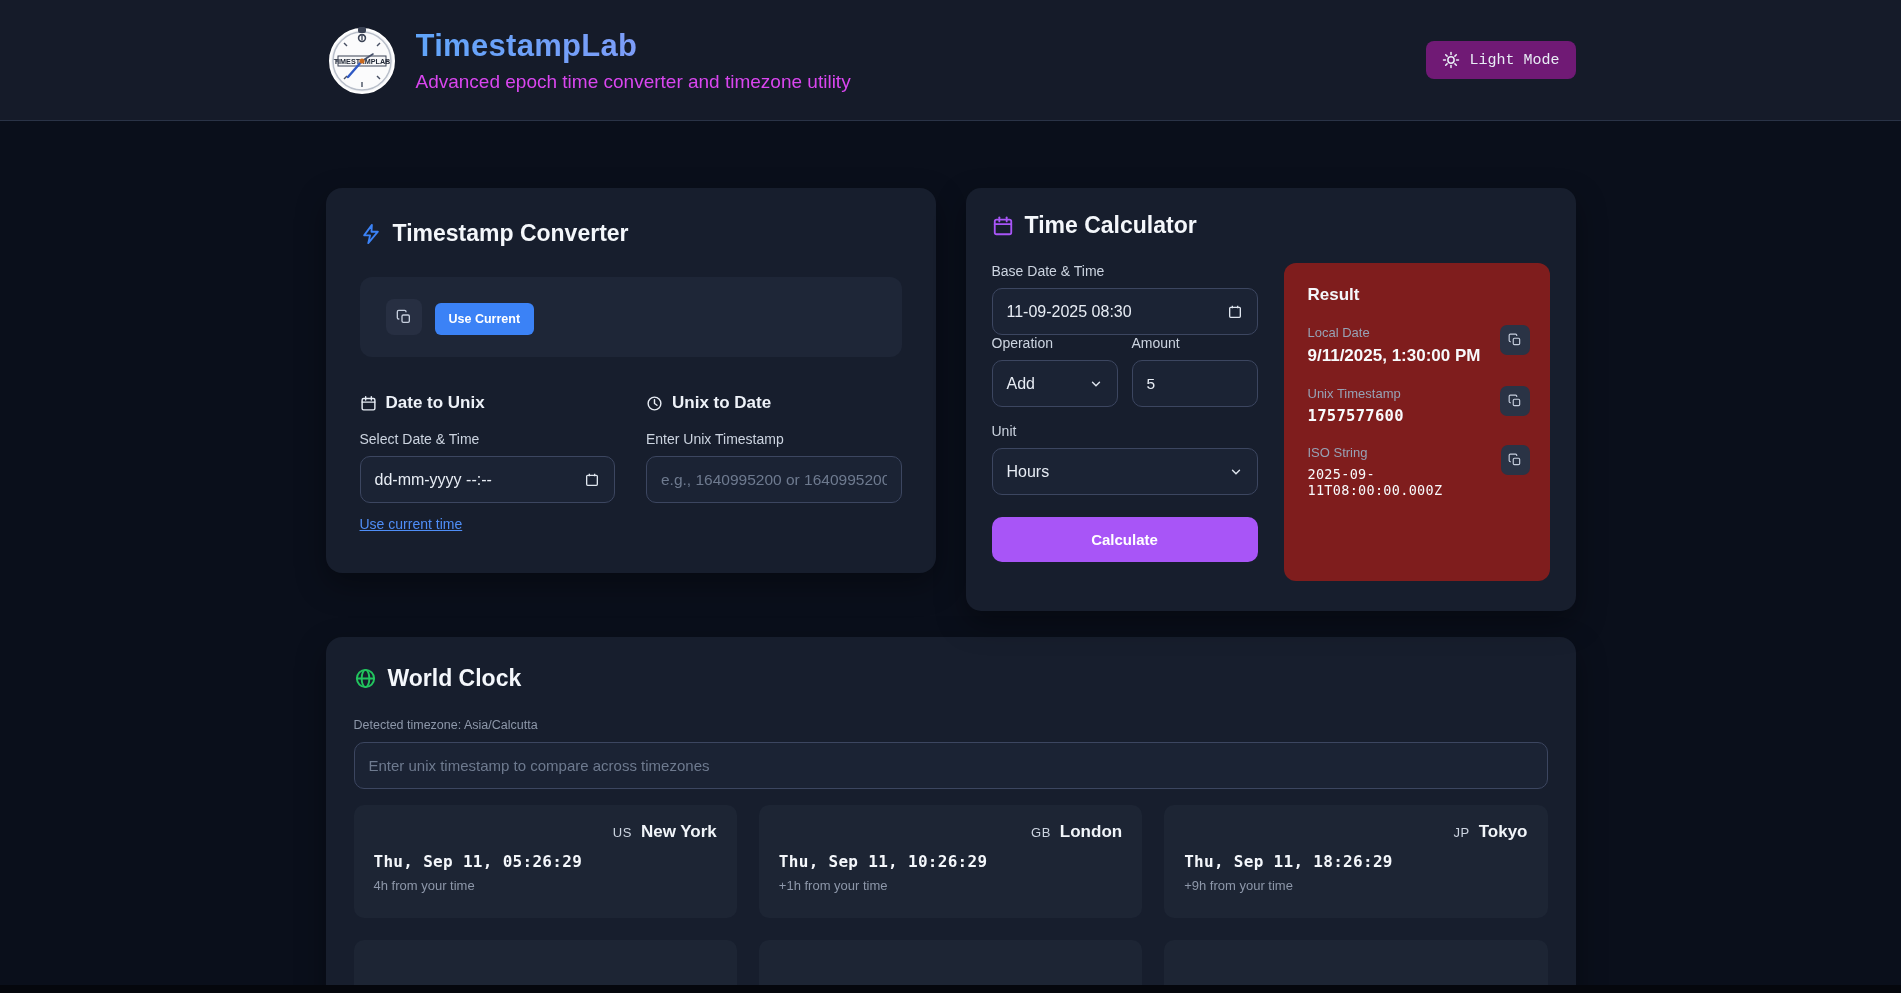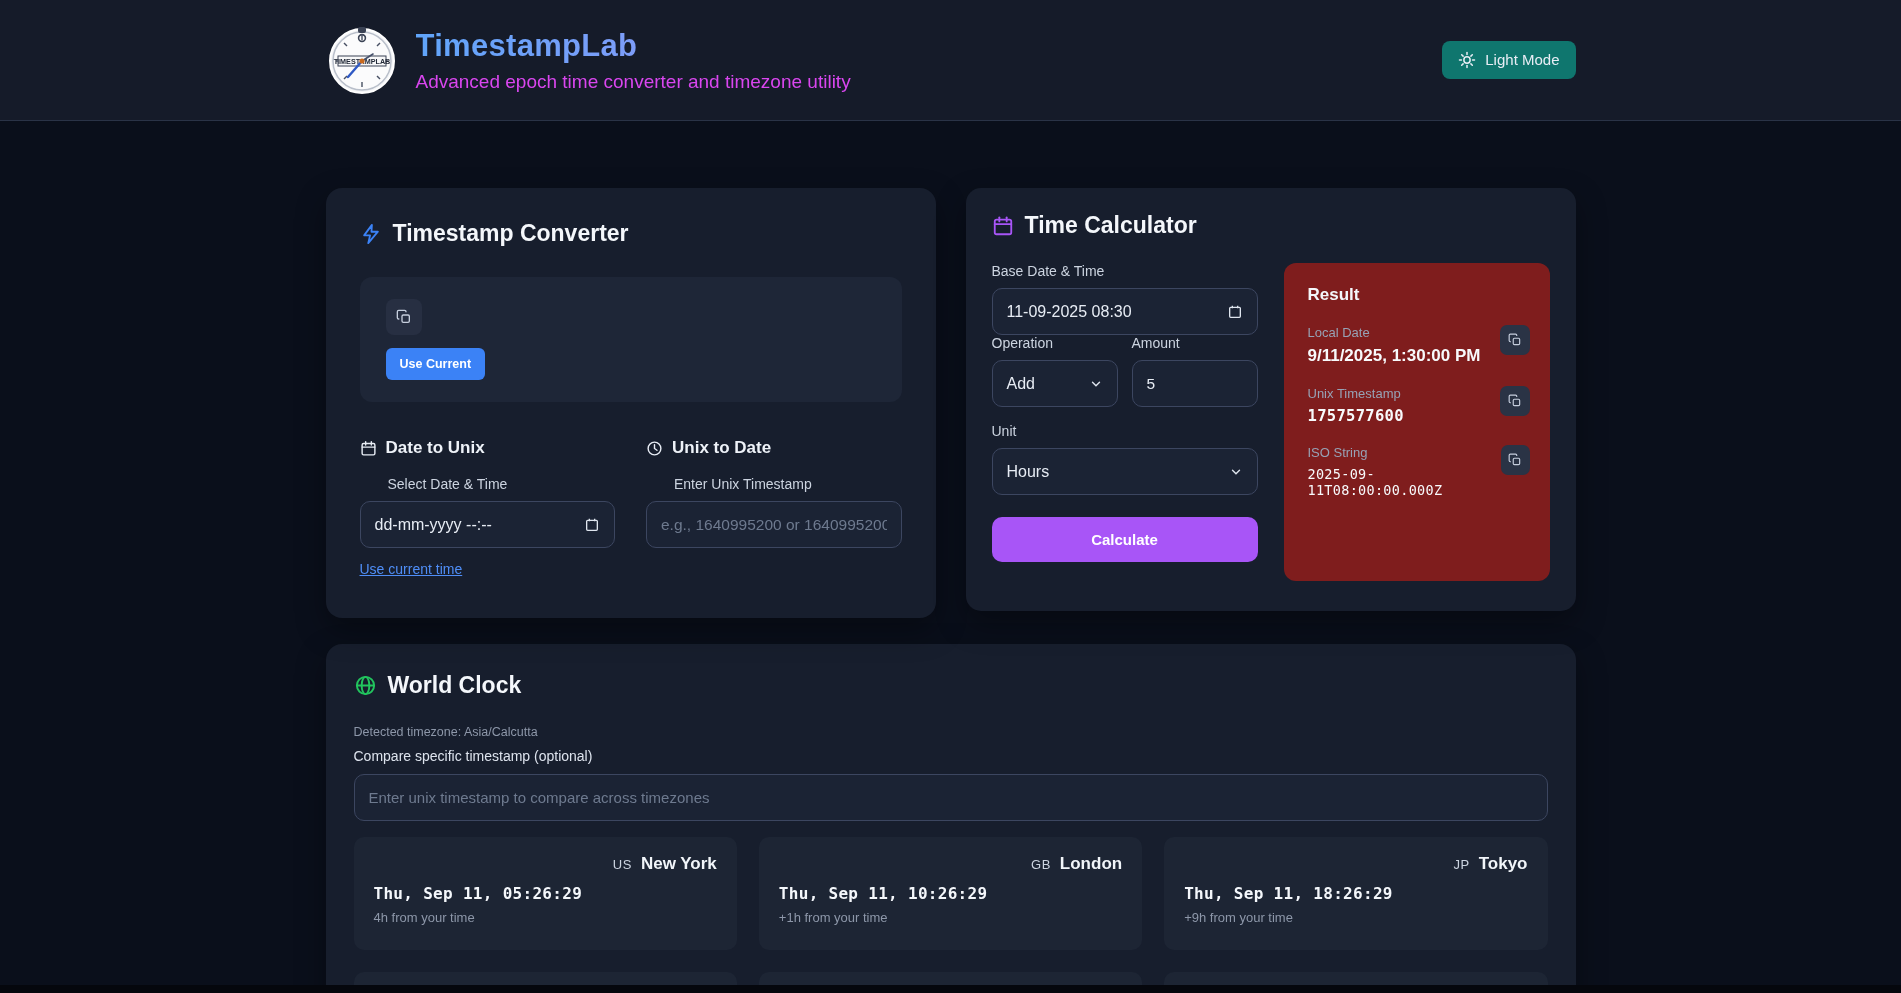--- a/index.html
+++ b/index.html
@@ -22,24 +22,24 @@
   }
   .logo-wrap { width:72px; height:72px; flex:0 0 auto; cursor:pointer; }
   .brand-text { margin-left:18px; }
   .brand-title {
     font-size:31px; font-weight:700; letter-spacing:.3px;
     background:linear-gradient(90deg,#60a5fa 0%, #7f9cf8 55%, #a78bfa 100%);
     -webkit-background-clip:text; background-clip:text; color:transparent;
   }
   .brand-sub { font-size:19px; color:#d946ef; margin-top:7px; }
   .theme-btn {
-    margin-left:auto; display:flex; align-items:flex-start; gap:9px;
-    background:#0f766e; border:none; border-radius:8px;
+    margin-left:auto; display:flex; align-items:flex-end; gap:9px;
+    background:#701a75; border:none; border-radius:8px;
     padding:10px 16px; color:#e8edf5; font-size:15px; cursor:pointer;
-    font-family:Liberation Sans, sans-serif;
+    font-family:Liberation Mono, monospace;
   }
 
   
   .container { width:1250px; margin:0 auto; padding-top:67px; }
   .top-grid { display:grid; grid-template-columns:1fr 1fr; gap:30px; align-items:start; }
   .card {
     background:#171e2d; border-radius:16px;
     box-shadow:0 12px 30px rgba(0,0,0,.35);
   }
   .card-title { display:flex; align-items:center; gap:11px; }
@@ -48,34 +48,34 @@
   label.flabel { display:block; font-size:14px; color:#ccd4e0; }
 
   
   .conv { padding:32px 34px 40px 34px; }
   .current-panel {
     margin-top:30px; background:#1e2637; border-radius:12px;
     padding:22px 26px; display:flex; align-items:center; justify-content:space-between;
   }
   .cur-label { font-size:14px; color:#cbd5e1; }
   .cur-value { font-size:30px; font-weight:700; color:#5ea3fb; margin-top:6px; letter-spacing:.5px; }
-  .cur-actions { display:flex; align-items:flex-start; gap:13px;flex-direction:column; }
+  .cur-actions { display:flex; align-items:flex-end; gap:13px; }
   .copy-btn {
     width:36px; height:36px; background:#272f42; border:none; border-radius:8px;
     display:flex; align-items:center; justify-content:center; cursor:pointer;
   }
   .copy-btn.sm { width:30px; height:30px; border-radius:7px; background:#2a3345; }
   .use-current-btn {
     background:#3b82f6; color:#fff; border:none; border-radius:6px;
     font-size:12.5px; font-weight:600; padding:9px 14px; cursor:pointer; font-family:inherit;
   }
   .conv-cols { display:grid; grid-template-columns:1fr 1fr; gap:31px; margin-top:36px; }
   .col-head { display:flex; align-items:center; gap:9px; }
   .col-head h3 { font-size:17px; font-weight:700; color:#eef2f8; }
-  .conv-cols .flabel { margin-top:18px;margin-left:28px; }
+  .conv-cols .flabel { margin-top:18px; }
   .input {
     margin-top:9px; height:47px; background:#1b2334; border:1px solid #3c4660;
     border-radius:10px; display:flex; align-items:center; justify-content:space-between;
     padding:0 14px; font-size:16px; color:#e7ecf4; cursor:pointer;
   }
   input.tinput {
     margin-top:9px; height:47px; width:100%; background:#1b2334; border:1px solid #3c4660;
     border-radius:10px; padding:0 14px; font-size:15.5px; color:#e7ecf4;
     font-family:inherit; outline:none;
   }
@@ -364,21 +364,20 @@
         <svg width="23" height="23" viewBox="0 0 24 24" fill="none" stroke="#22c55e" stroke-width="2" stroke-linecap="round">
           <circle cx="12" cy="12" r="9"></circle>
           <ellipse cx="12" cy="12" rx="4" ry="9"></ellipse>
           <line x1="3" y1="12" x2="21" y2="12"></line>
         </svg>
       </span>
       <h2>World Clock</h2>
     </div>
 
     <div class="tz-note">Detected timezone: Asia/Calcutta</div>
-    <div class="cmp-label">Compare specific timestamp (optional)</div>
     <input class="tinput" type="text" placeholder="Enter unix timestamp to compare across timezones" style="">
 
     <div class="city-grid">
       <div class="city-card">
         <div class="city-head">
           <span class="city-code">US</span>
           <span class="city-name">New York</span>
         </div>
         <div class="city-time mono">Thu, Sep 11, 05:26:29</div>
         <div class="city-offset">4h from your time</div>

